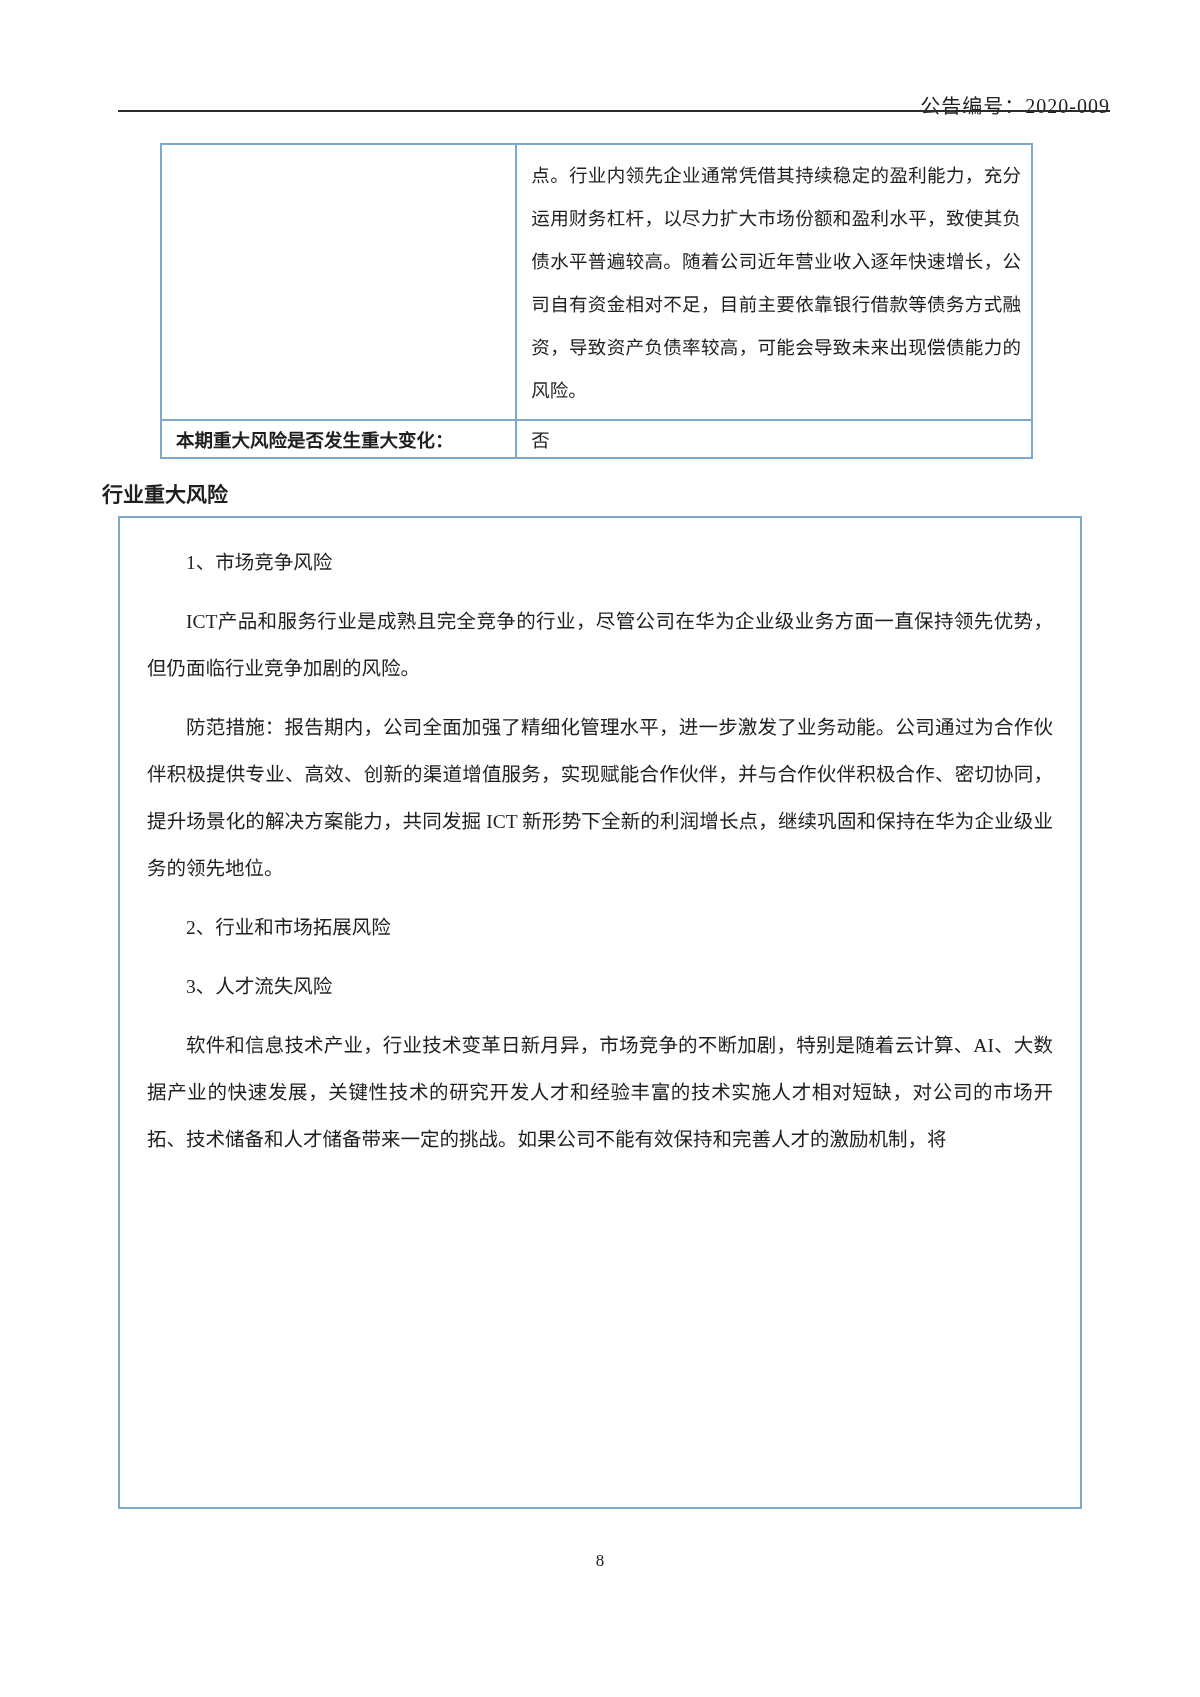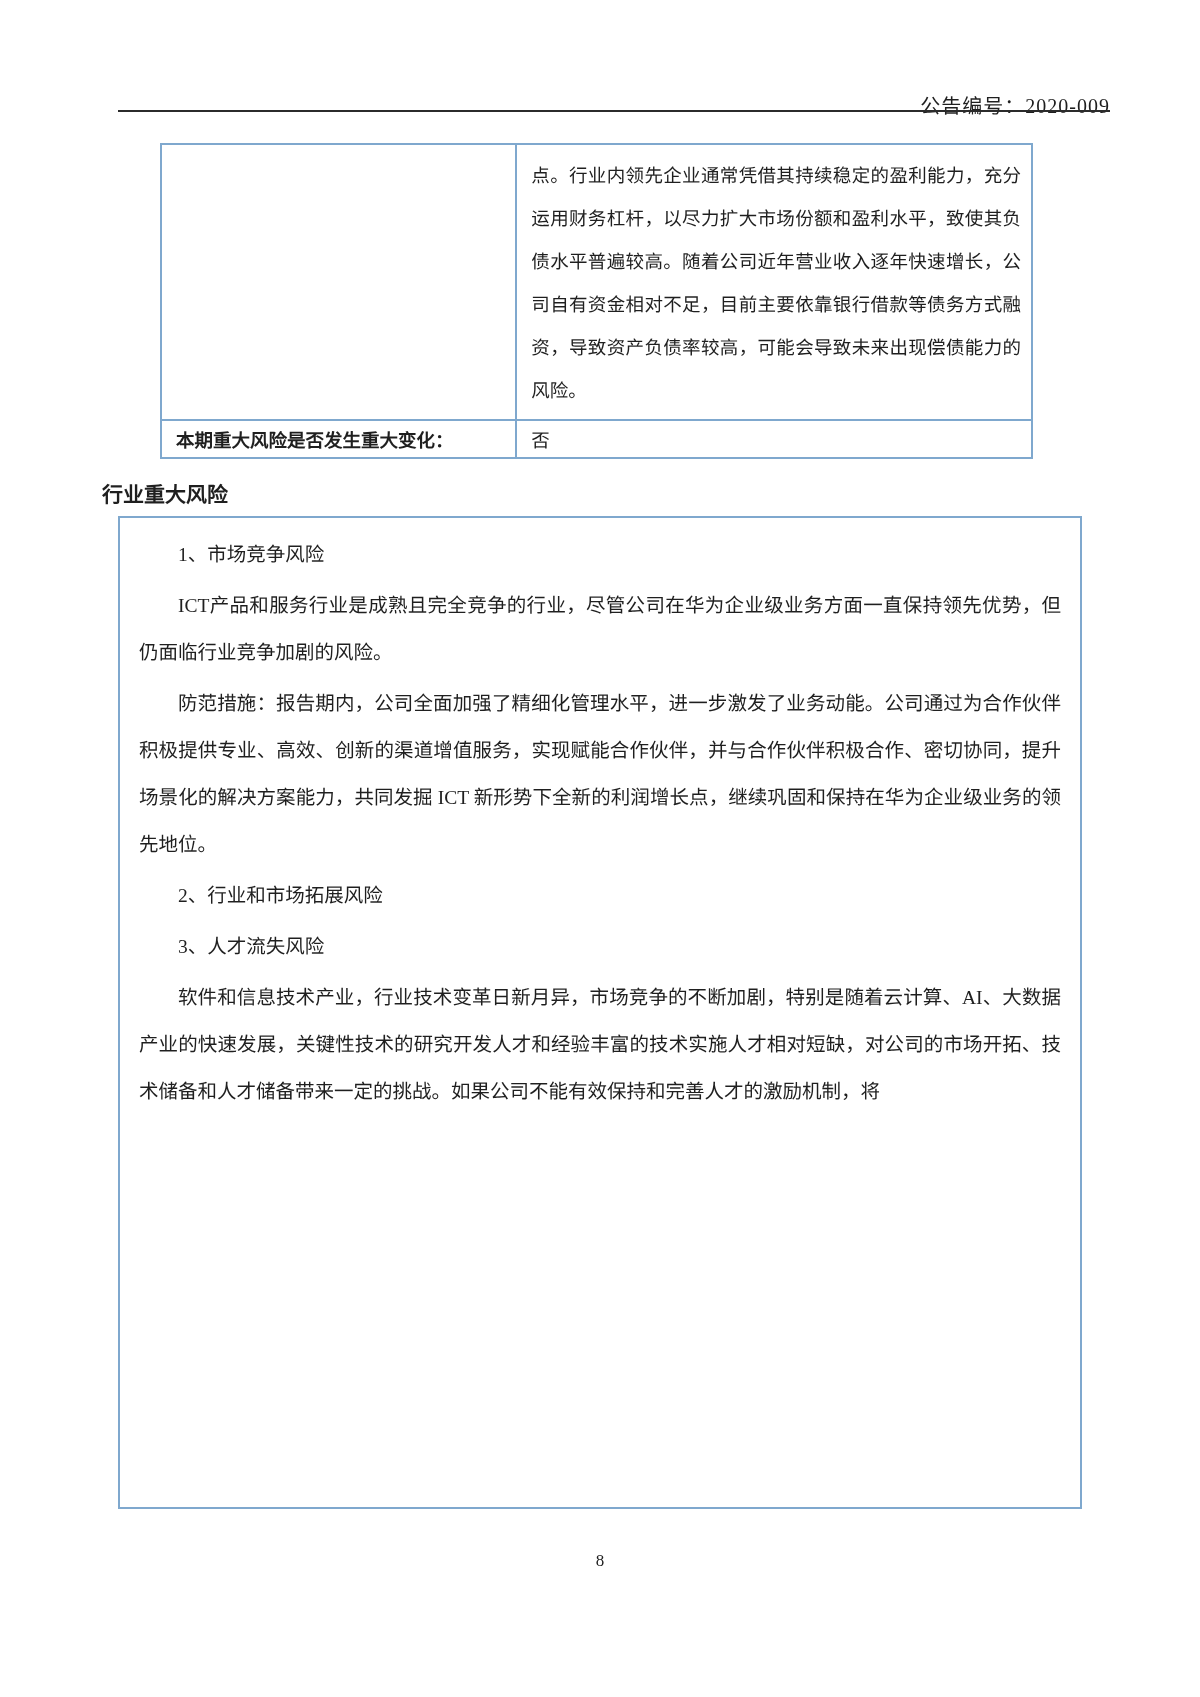--- a/index.html
+++ b/index.html
@@ -55,21 +55,21 @@
   .risk-box{
     position:absolute;left:118px;top:516px;
     width:964px;height:993px;
     border:2px solid var(--table_border);
     padding:9px 15px 6px 15px;
     font-size:19.5px;
     line-height:47px;
     text-align:justify;
     overflow:hidden;
   }
-  .risk-box p{margin:4px;text-indent:2em;}
+  .risk-box p{margin:12px;text-indent:2em;}
   .page-number{
     position:absolute;left:0;top:1551px;width:1200px;
     text-align:center;font-size:17px;
   }
 </style>
 </head>
 <body>
 
 <div class="doc-number">公告编号：2020-009</div>
 <div class="header-rule"></div>

